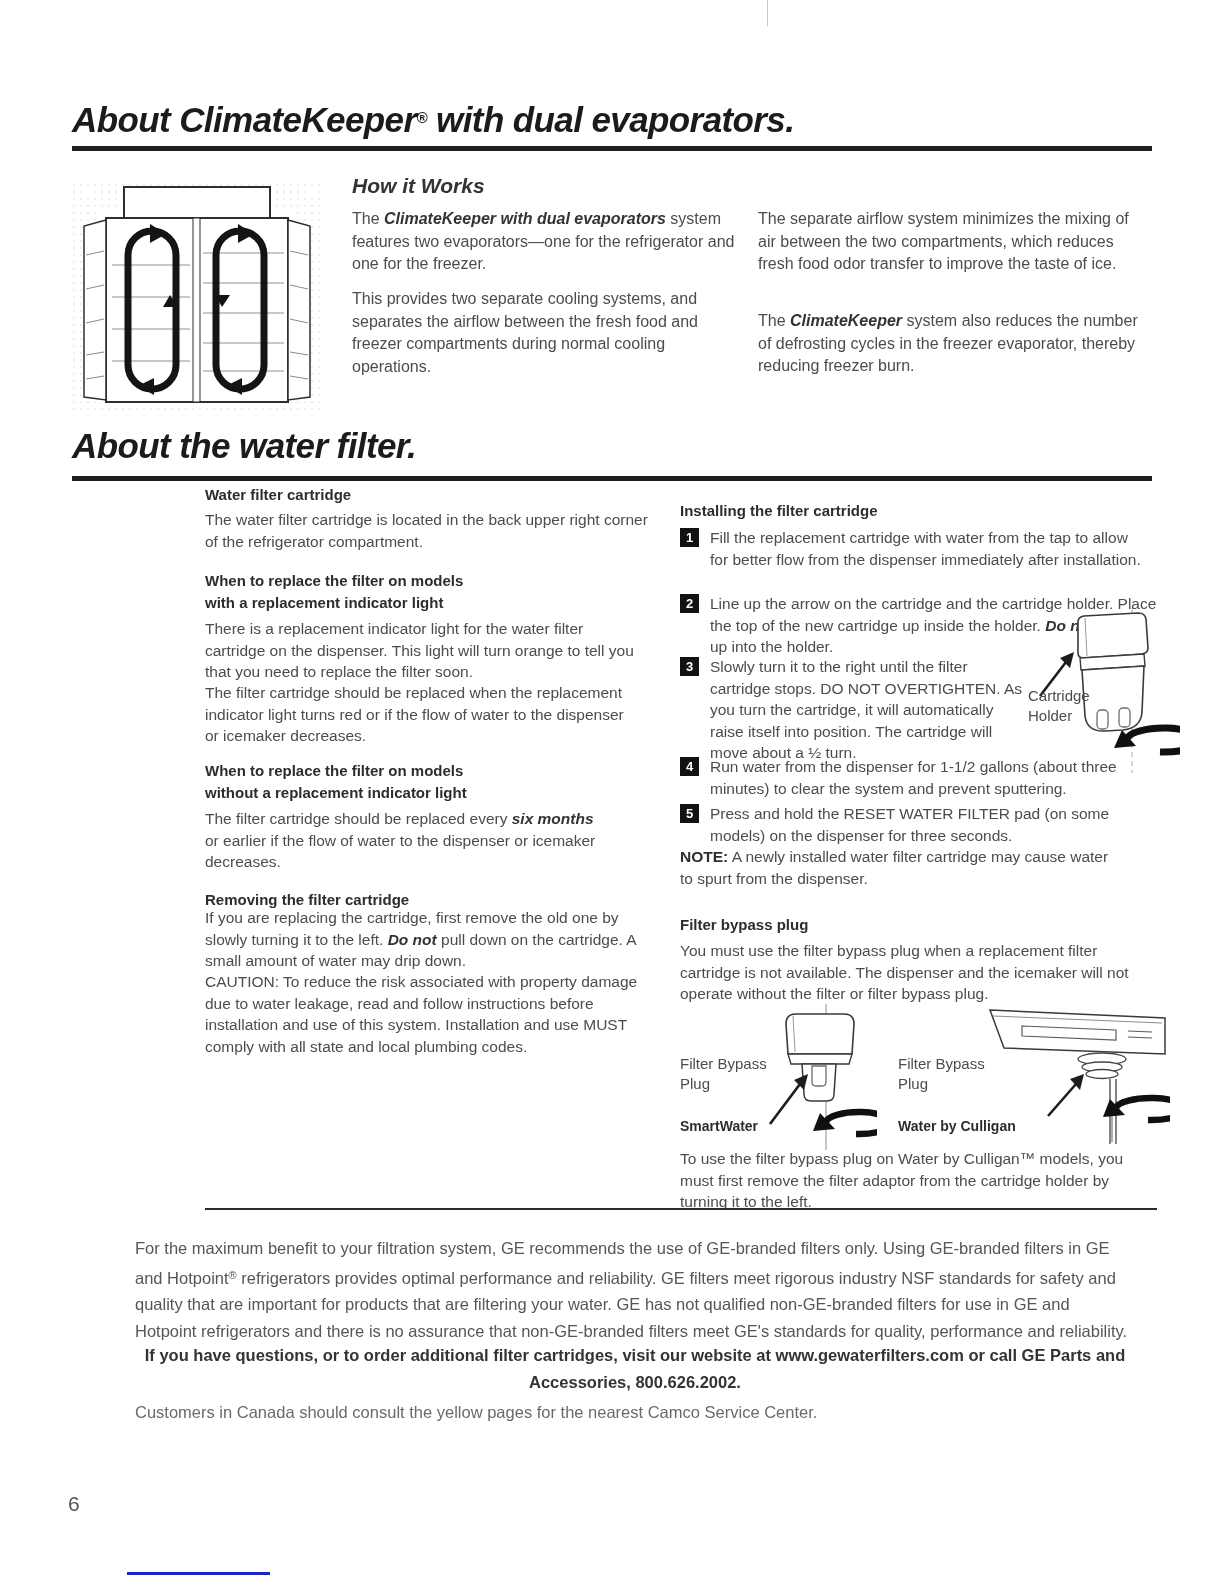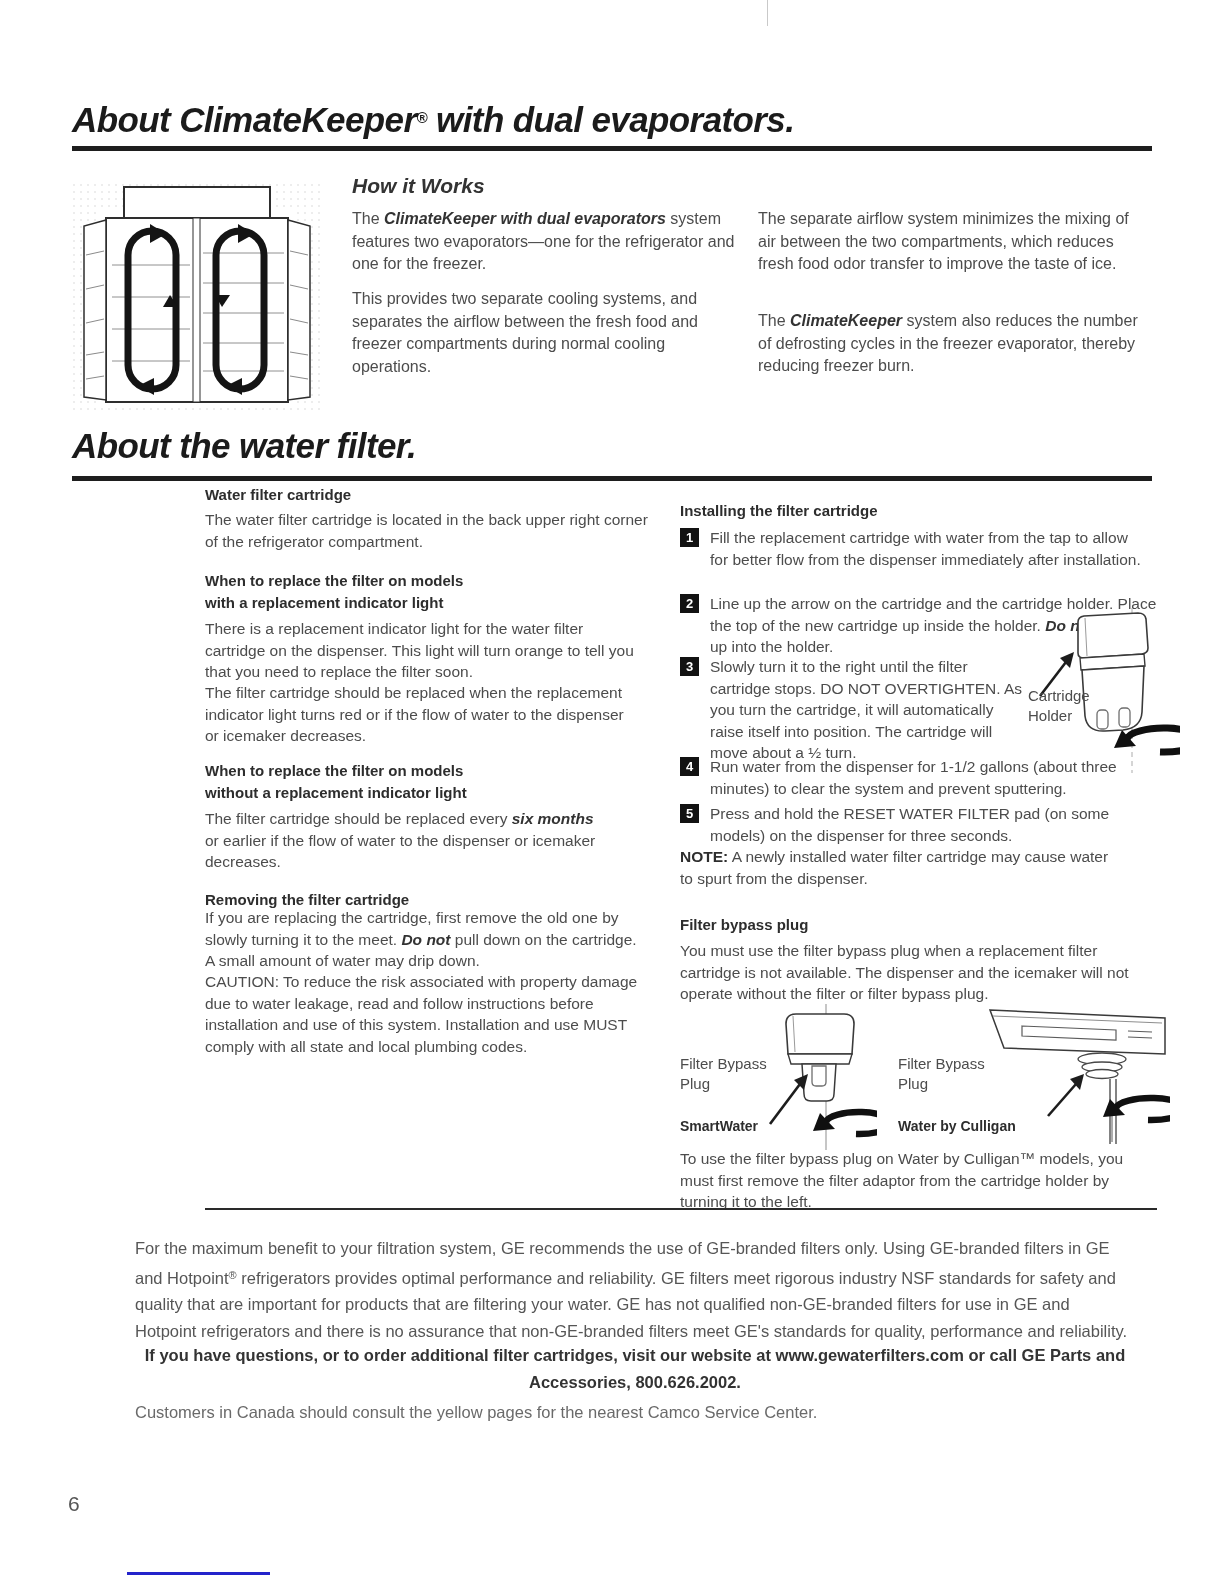--- a/index.html
+++ b/index.html
@@ -101,21 +101,21 @@
     <div class="abs body-sm" style="left:0; top:25px; width:450px;">The water filter cartridge is located in the back upper right corner of the refrigerator compartment.</div>
 
     <div class="abs h3" style="left:0; top:86px; width:440px;"><span>When to replace the filter on models</span><br><span>with a replacement indicator light</span></div>
     <div class="abs body-sm" style="left:0; top:134px; width:440px;">There is a replacement indicator light for the water filter cartridge on the dispenser. This light will turn orange to tell you that you need to replace the filter soon.</div>
     <div class="abs body-sm" style="left:0; top:198px; width:432px;">The filter cartridge should be replaced when the replacement indicator light turns red or if the flow of water to the dispenser or icemaker decreases.</div>
 
     <div class="abs h3" style="left:0; top:276px; width:440px;"><span>When to replace the filter on models</span><br><span>without a replacement indicator light</span></div>
     <div class="abs body-sm" style="left:0; top:324px; width:400px;"><span>The filter cartridge should be replaced every </span><span class="bi">six months</span><span> or earlier if the flow of water to the dispenser or icemaker decreases.</span></div>
 
     <div class="abs h3" style="left:0; top:398px;margin-top:7px;">Removing the filter cartridge</div>
-    <div class="abs body-sm" style="left:0; top:423px; width:440px;"><span>If you are replacing the cartridge, first remove the old one by slowly turning it to the meet. </span><span class="bi">Do not</span><span> pull down on the cartridge. A small amount of water may drip down.</span></div>
+    <div class="abs body-sm" style="left:0; top:423px; width:440px;"><span>If you are replacing the cartridge, first remove the old one by slowly turning it to the left. </span><span class="bi">Do not</span><span> pull down on the cartridge. A small amount of water may drip down.</span></div>
     <div class="abs body-sm" style="left:0; top:487px; width:444px;">CAUTION: To reduce the risk associated with property damage due to water leakage, read and follow instructions before installation and use of this system. Installation and use MUST comply with all state and local plumbing codes.</div>
   </div>
 
   <div class="abs" style="left:680px; top:500px; width:482px; height:740px;">
     <div class="abs h3" style="left:0; top:0;">Installing the filter cartridge</div>
 
     <div class="step" style="left:0; top:27px; width:470px;">
       <span class="num">1</span>
       <span>Fill the replacement cartridge with water from the tap to allow for better flow from the dispenser immediately after installation.</span><span class="bi"></span><span></span>
     </div>

